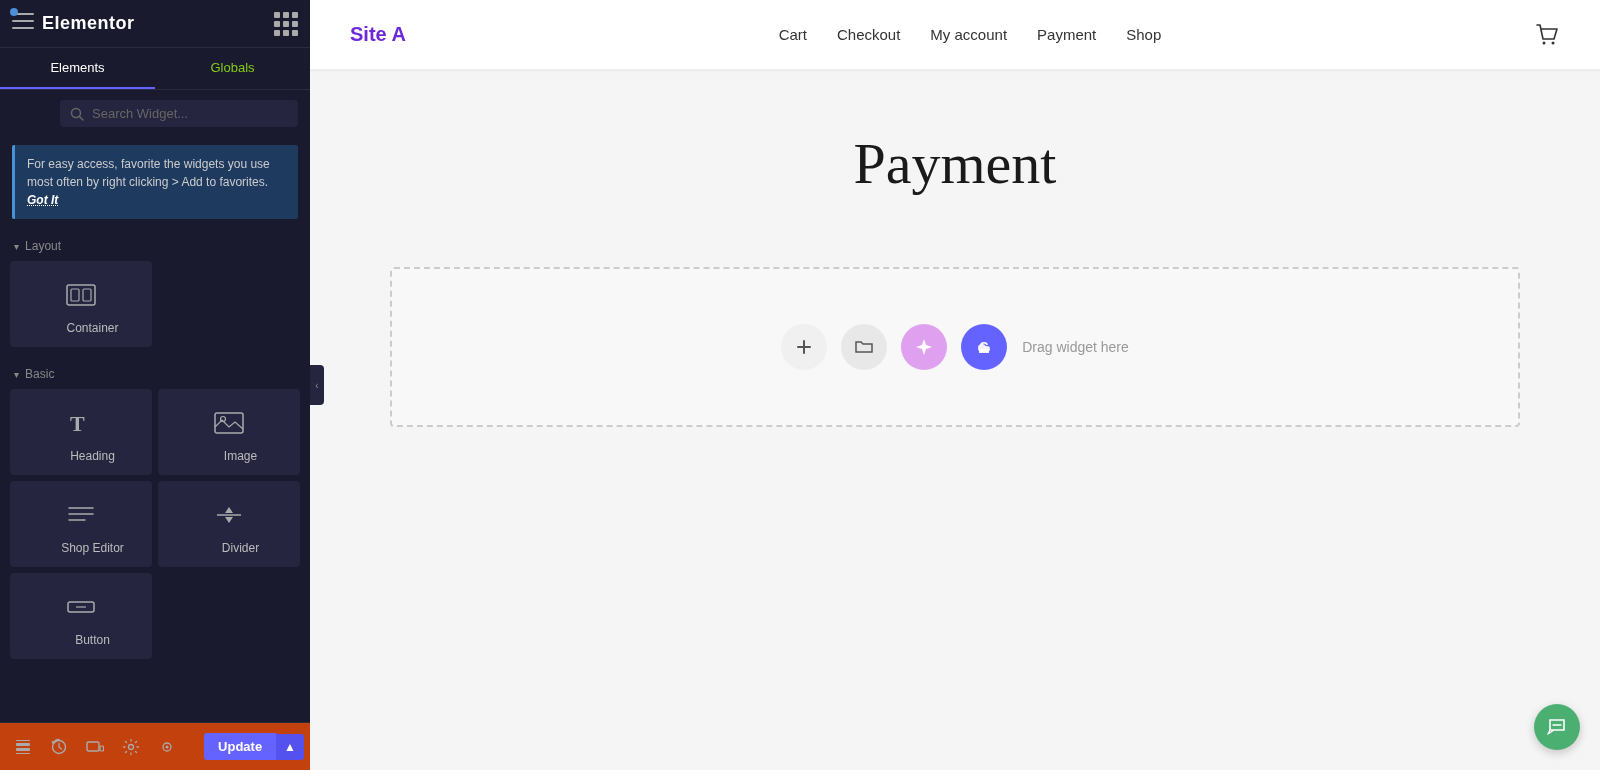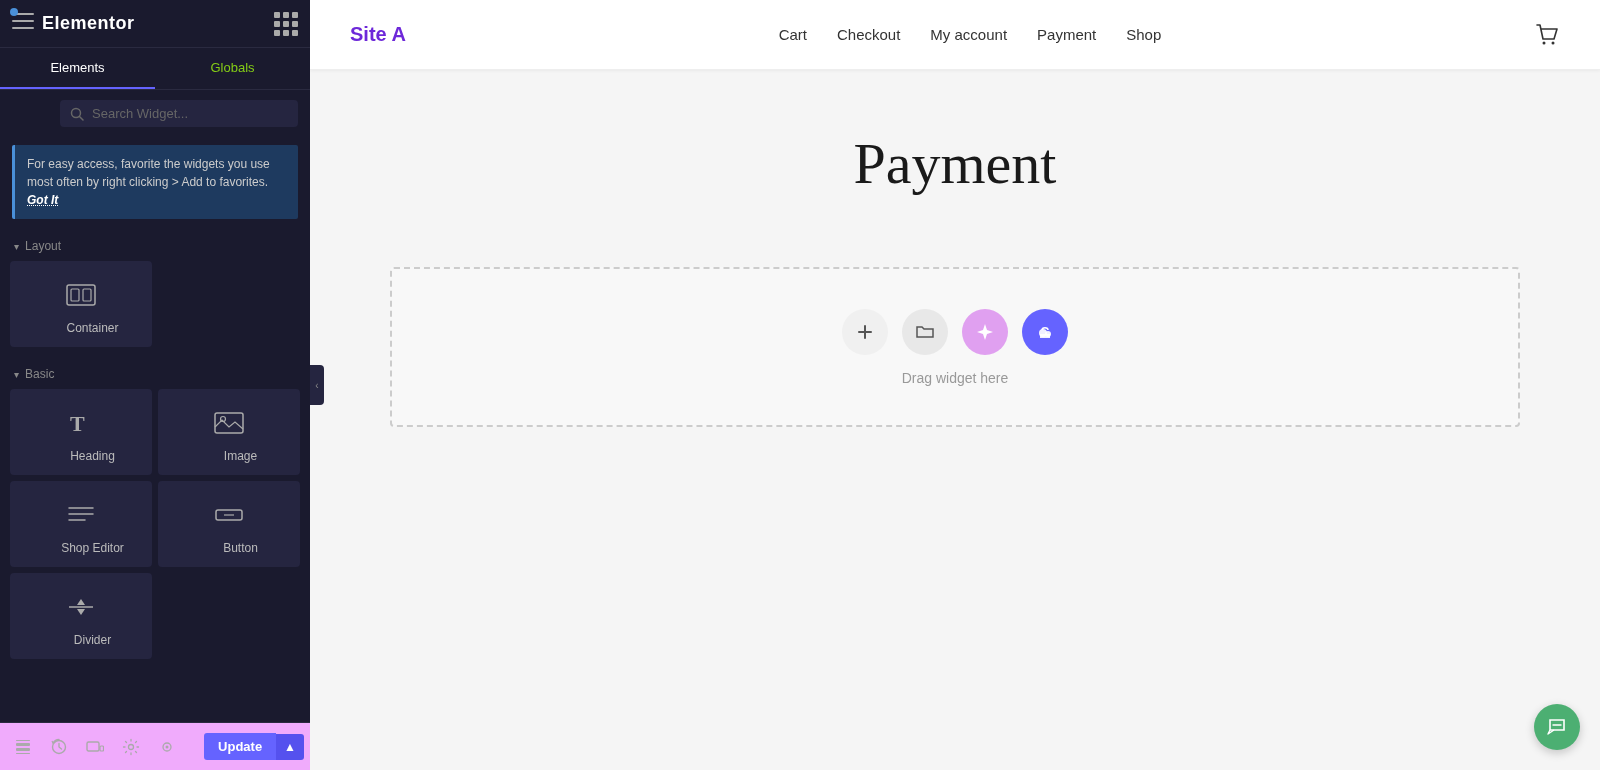--- a/index.html
+++ b/index.html
@@ -187,21 +187,21 @@
     
     svg { display: block; }
 
     
     .bottom-toolbar {
       position: absolute;
       bottom: 0;
       left: 0;
       right: 0;
       height: 48px;
-      background: #f0abfc;
+      background: #c2410c;
       border-top: 1px solid #2a2a40;
       display: flex;
       align-items: center;
       padding: 0 6px;
       gap: 2px;
     }
     .bottom-toolbar .tool-icon {
       width: 34px;
       height: 34px;
       display: flex;
@@ -319,21 +319,21 @@
       text-align: center;
       padding: 20px 0 40px;
     }
 
     
     .drop-zone {
       border: 2px dashed #ccc;
       border-radius: 4px;
       min-height: 160px;
       display: flex;
-      flex-direction: column;
+      flex-direction: row;
       align-items: center;
       justify-content: center;
       gap: 15px;
       background: rgba(255,255,255,0.3);
     }
     .drop-zone-buttons {
       display: flex;
       gap: 14px;
     }
     .drop-zone-btn {
@@ -484,36 +484,36 @@
             <line x1="6" y1="23" x2="22" y2="23" stroke="#aaa" stroke-width="1.5" stroke-linecap="round"></line>
           </svg>
         </div>
         <span class="widget-label">Shop Editor</span>
       </div>
 
 
       <div class="widget-item">
         <div class="widget-icon">
           <svg width="36" height="36" viewBox="0 0 36 36" fill="none">
-            <rect x="5" y="13" width="26" height="10" rx="2" stroke="#aaa" stroke-width="1.5" fill="none"></rect>
-            <line x1="13" y1="18" x2="23" y2="18" stroke="#aaa" stroke-width="1.2"></line>
+            <line x1="6" y1="18" x2="30" y2="18" stroke="#aaa" stroke-width="1.5"></line>
+            <polygon points="18,10 22,16 14,16" fill="#aaa"></polygon>
+            <polygon points="18,26 22,20 14,20" fill="#aaa"></polygon>
           </svg>
         </div>
-        <span class="widget-label">Button</span>
+        <span class="widget-label">Divider</span>
       </div>
 
       <div class="widget-item">
         <div class="widget-icon">
           <svg width="36" height="36" viewBox="0 0 36 36" fill="none">
-            <line x1="6" y1="18" x2="30" y2="18" stroke="#aaa" stroke-width="1.5"></line>
-            <polygon points="18,10 22,16 14,16" fill="#aaa"></polygon>
-            <polygon points="18,26 22,20 14,20" fill="#aaa"></polygon>
+            <rect x="5" y="13" width="26" height="10" rx="2" stroke="#aaa" stroke-width="1.5" fill="none"></rect>
+            <line x1="13" y1="18" x2="23" y2="18" stroke="#aaa" stroke-width="1.2"></line>
           </svg>
         </div>
-        <span class="widget-label">Divider</span>
+        <span class="widget-label">Button</span>
       </div>
     </div>
 
   </div>
 
   <div class="collapse-handle">‹</div>
 
   <div class="bottom-toolbar">
     <div class="tool-icon">
       <svg width="18" height="18" viewBox="0 0 18 18" fill="none">

